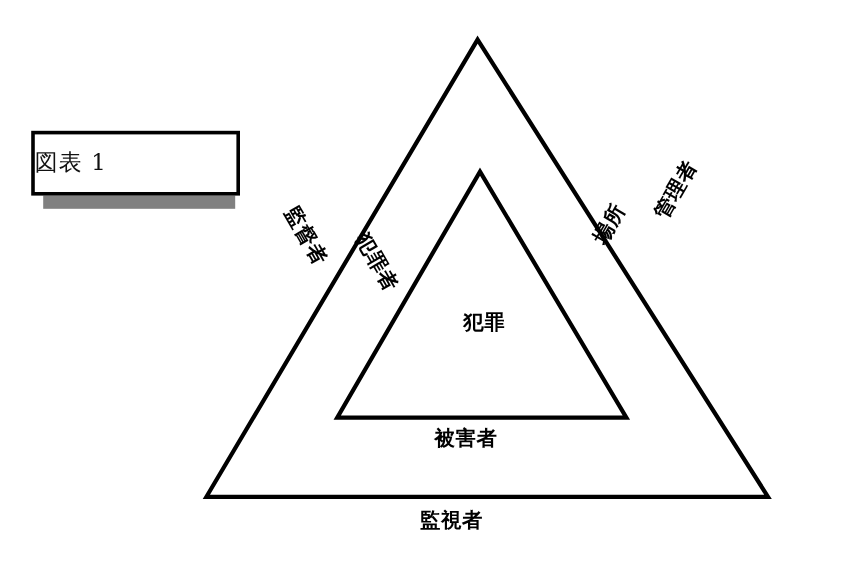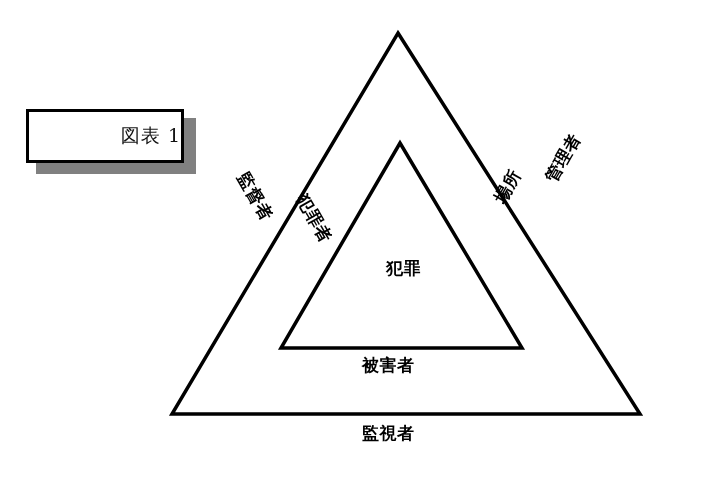--- a/index.html
+++ b/index.html
@@ -27,28 +27,28 @@
     left: 36px;
     top: 118px;
     width: 160px;
     height: 56px;
     background: #808080;
   }
   .caption-box {
     position: absolute;
     left: 26px;
     top: 109px;
-    width: 158px;
+    width: 174px;
     height: 54px;
     background: #ffffff;
     border: 3px solid #000000;
     box-sizing: border-box;
     display: flex;
     align-items: center;
-    justify-content: flex-end;
+    justify-content: flex-start;
   }
   .caption-text {
     font-size: 19px;
     color: #111111;
     letter-spacing: 1px;
     font-family: "DejaVu Serif", "Liberation Serif", serif;
     white-space: nowrap;
   }
 
   
@@ -81,21 +81,21 @@
     transform: rotate(-60deg);
   }
 
   .lbl-supervisor  { left: 252px; top: 168px; }
   .lbl-offender    { left: 311px; top: 190px; }
   .lbl-manager     { left: 540px; top: 175px; }
   .lbl-place       { left: 489px; top: 196px; }
 
   .lbl-crime    { left: 386px; top: 257px; }
   .lbl-victim   { left: 362px; top: 354px; font-family: Liberation Serif, serif; }
-  .lbl-guardian { left: 362px; top: 422px; }
+  .lbl-guardian { left: 350px; top: 422px; }
 </style>
 </head>
 <body>
 
 <div id="canvas">
 
   <div class="caption-shadow"></div>
   <div class="caption-box">
     <span class="caption-text">図表 1</span>
   </div>

